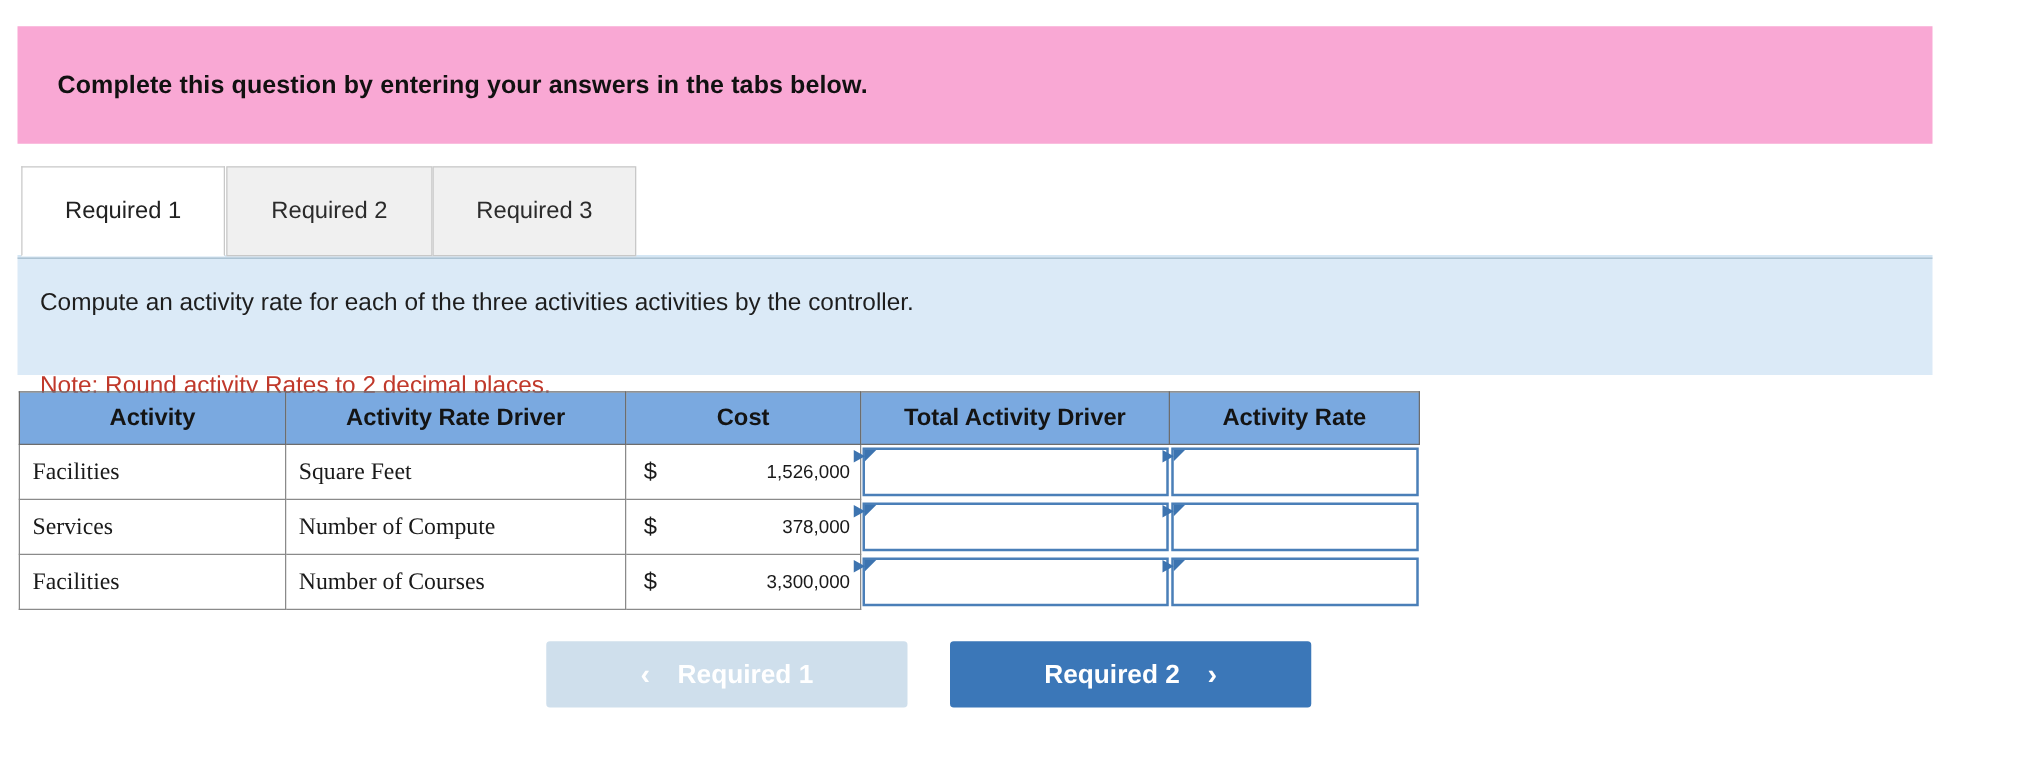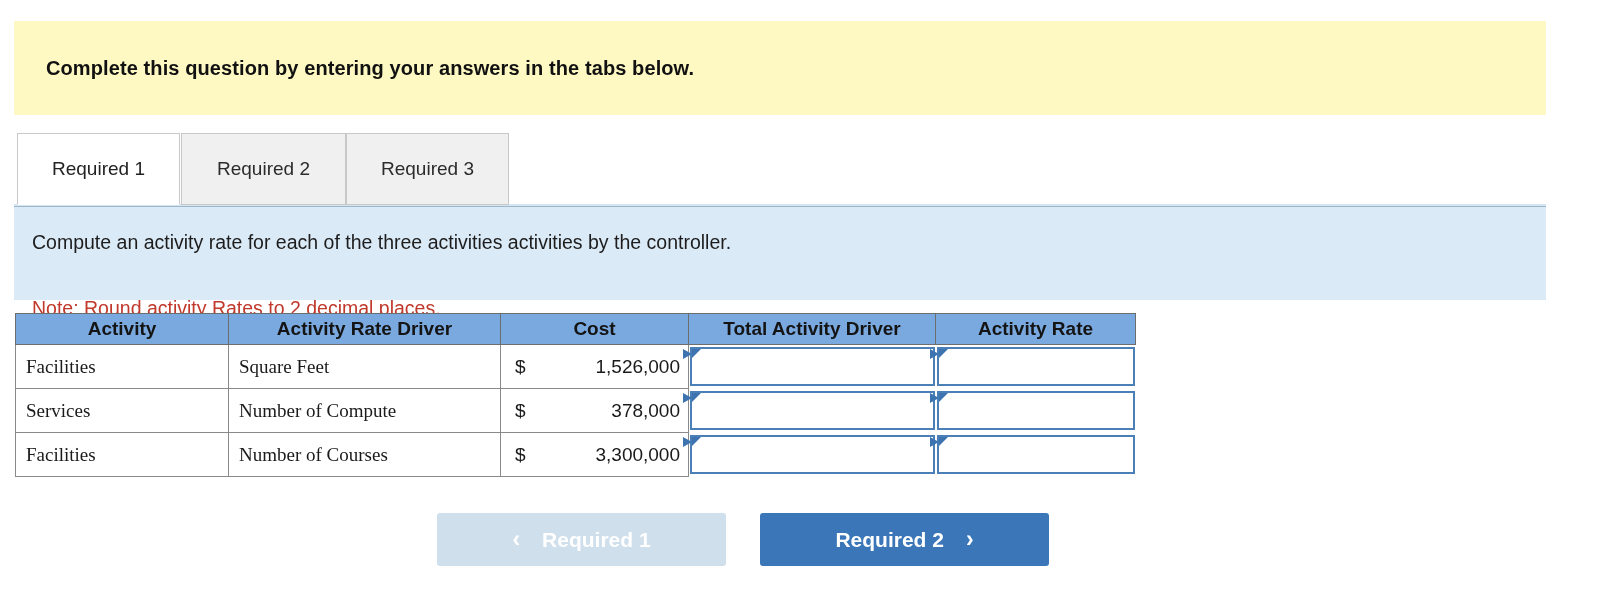--- a/index.html
+++ b/index.html
@@ -16,21 +16,21 @@
     position: relative;
   }
 
   
   .prompt-banner {
     position: absolute;
     left: 14px;
     top: 21px;
     width: 1532px;
     height: 94px;
-    background: #fef9c3;
+    background: #f9a8d4;
     box-sizing: border-box;
     display: flex;
     align-items: center;
   }
   .prompt-banner-text {
     font-size: 20px;
     font-weight: bold;
     color: #111111;
     padding-left: 32px;
     letter-spacing: 0.1px;
@@ -114,21 +114,21 @@
     top: 313px;
     border-collapse: collapse;
     table-layout: fixed;
   }
   .data-table th {
     background: #7aa9e0;
     border: 1px solid #6d6d6d;
     font-size: 19px;
     font-weight: bold;
     color: #141414;
-    height: 31px;
+    height: 42px;
     text-align: center;
     padding: 0 6px;
     box-sizing: border-box;
   }
   .data-table td {
     border: 1px solid #8a8a8a;
     height: 44px;
     font-size: 19px;
     color: #1a1a1a;
     padding: 0 10px;
@@ -147,21 +147,21 @@
   td.cell-cost {
     padding: 0 8px 0 14px;
   }
   .cost-wrap {
     display: flex;
     align-items: center;
     justify-content: space-between;
     width: 100%;
   }
   .cost-symbol { font-size: 19px; }
-  .cost-value  { font-size: 19px; }
+  .cost-value  { font-size: 15px; }
 
   
   td.cell-input {
     padding: 0;
     border: none;
     background: transparent;
   }
   .input-box {
     position: relative;
     margin: 2px 1px;

